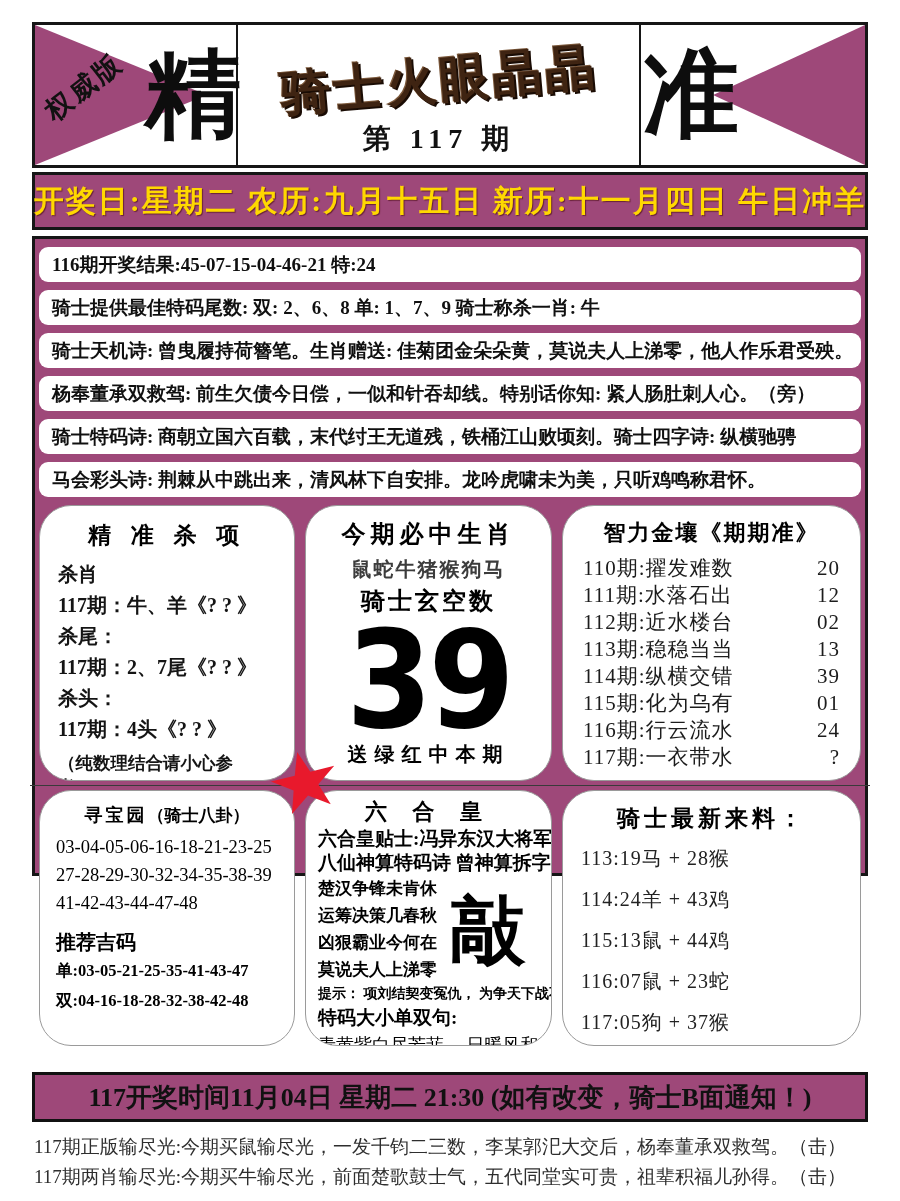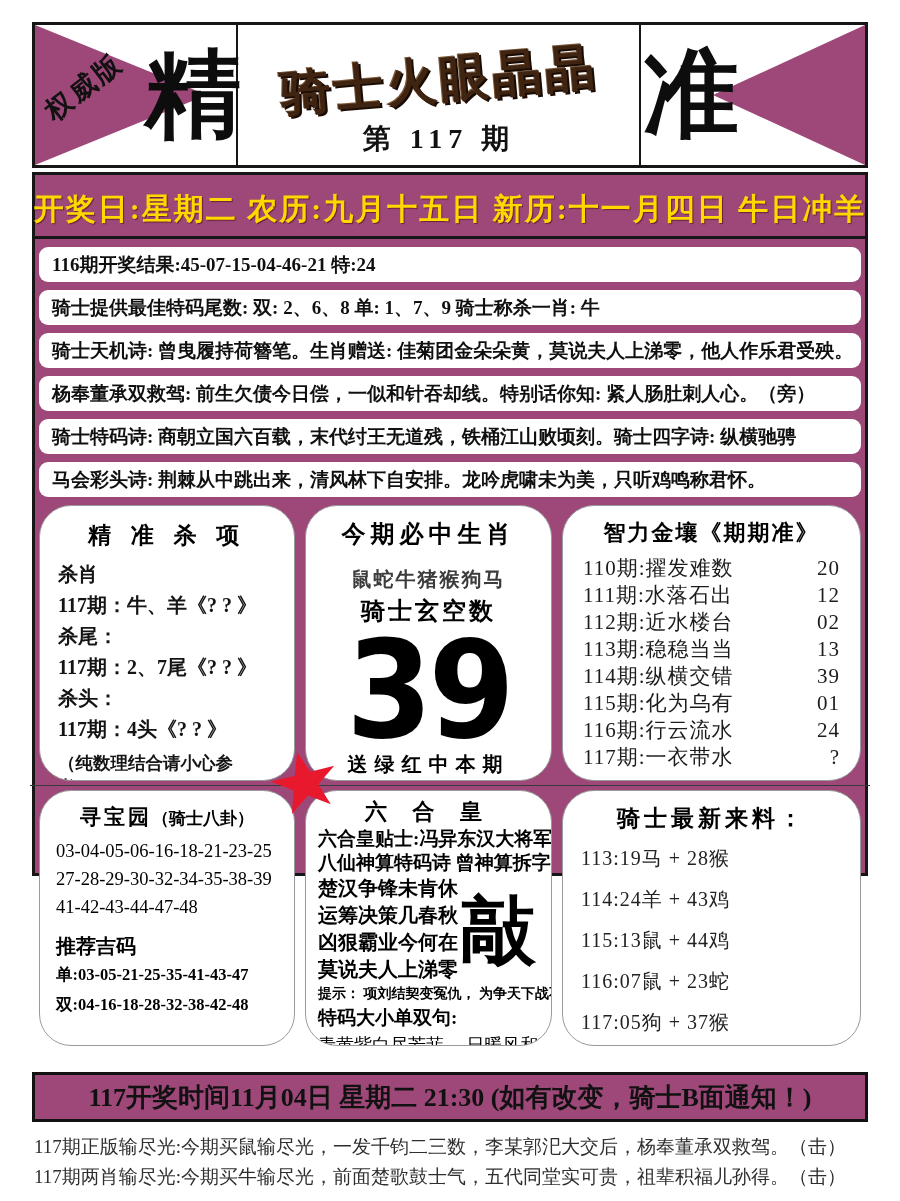--- a/index.html
+++ b/index.html
@@ -21,21 +21,21 @@
   #brand-right { left:608px; }
   .vline { position:absolute; top:0; bottom:0; width:2px; background:#161616; }
   #vline1 { left:201px; } #vline2 { left:604px; }
   .title-wrap { position:absolute; left:208px; top:22px; width:392px; text-align:center; }
   .main-title { font-size:50px; font-weight:bold; color:#3f2412; letter-spacing:3px;
     transform:rotate(-5deg); white-space:nowrap;
     text-shadow:2px 2px 0 #1a0c04, -1px -1px 0 #7a573a; }
   .issue-no { font-size:28px; font-weight:bold; color:#111; letter-spacing:6px; margin-top:6px; }
 
   
-  #date-banner { left:32px; top:172px; width:836px; height:74px; border:3px solid #161616;
+  #date-banner { left:32px; top:172px; width:836px; height:58px; border:3px solid #161616;
     position:absolute; display:flex; align-items:center; justify-content:center; }
   #date-banner .txt { font-size:30px; font-weight:bold; letter-spacing:2px;
     text-shadow:1px 1px 1px rgba(60,0,0,.55); white-space:nowrap; }
 
   
   #main { left:32px; top:236px; width:836px; height:640px; border:3px solid #161616;
     position:absolute; padding:8px 4px; }
   .info-row { background:#fff; border-radius:9px; padding:5px 13px; margin-bottom:8px;
     font-size:19px; font-weight:bold; color:#101010; line-height:25px; white-space:nowrap;
     overflow:hidden; }
@@ -48,48 +48,48 @@
   
   .kill { padding:14px 18px 0 18px; }
   .kill-title { text-align:center; font-size:23px; font-weight:bold; letter-spacing:7px;
     margin-bottom:8px; }
   .kill-line { font-size:20px; font-weight:bold; line-height:31px; color:#141414; }
   .kill-note { font-size:17.5px; font-weight:bold; margin-top:6px; color:#141414; }
 
   
   .zod { text-align:center; padding-top:12px; }
   .zod-title { font-size:24px; font-weight:bold; letter-spacing:5px; }
-  .zod-animals { font-size:20px; color:#3c3c3c; letter-spacing:2px; margin-top:16px; font-weight:bold; }
+  .zod-animals { font-size:20px; color:#3c3c3c; letter-spacing:2px; margin-top:6px; font-weight:bold; }
   .zod-sub { font-size:24px; font-weight:bold; letter-spacing:3px; margin-top:2px; }
   .zod-num { font-family:"DejaVu Sans",sans-serif; font-size:124px; font-weight:bold;
     line-height:1.02; letter-spacing:-4px; transform:scaleY(1.1); color:#000; }
   .zod-foot { font-size:20px; font-weight:bold; letter-spacing:7px; margin-top:-2px; }
 
   
   .wis { padding:12px 20px 0 20px; }
   .wis-title { text-align:center; font-size:22px; font-weight:bold; letter-spacing:2px;
     margin-bottom:7px; }
   .wis-row { display:flex; justify-content:space-between; font-size:21px; color:#1c1c1c;
     line-height:27px; letter-spacing:1px; }
 
   
   .tre { padding:12px 16px 0 16px; }
   .tre-title { text-align:center; margin-bottom:6px; }
-  .tre-title .big { font-size:21px; font-weight:bold; letter-spacing:3px; }
+  .tre-title .big { font-size:18px; font-weight:bold; letter-spacing:3px; }
   .tre-title .small { font-size:17px; font-weight:bold; }
   .tre-nums { font-size:18.5px; font-weight:normal; line-height:28px; white-space:nowrap; }
   .tre-lucky { font-size:20px; font-weight:bold; margin-top:12px; }
   .tre-oe { font-size:16.5px; font-weight:bold; line-height:30px; white-space:nowrap; }
 
   
   .emp { padding:6px 12px 0 12px; }
   .emp-title { text-align:center; font-size:22px; font-weight:bold; letter-spacing:10px; }
   .emp-tip { text-align:right; font-size:19px; font-weight:bold; line-height:24px; white-space:nowrap; }
   .emp-mid { display:flex; align-items:center; }
-  .emp-verse { font-size:20px; font-weight:bold; line-height:27px; white-space:nowrap; }
+  .emp-verse { font-size:17px; font-weight:bold; line-height:27px; white-space:nowrap; }
   .emp-big { flex:1; text-align:center; font-size:76px; font-weight:bold; line-height:1;
     padding-top:6px; }
   .emp-hint { font-size:14px; font-weight:bold; margin-top:2px; white-space:nowrap; }
   .emp-size-title { font-size:19px; font-weight:bold; margin-top:2px; }
   .emp-size-line { font-size:18px; margin-top:2px; }
 
   
   .lat { padding:12px 18px 0 18px; }
   .lat-title { text-align:center; font-size:23px; font-weight:bold; letter-spacing:4px;
     margin-bottom:4px; }

